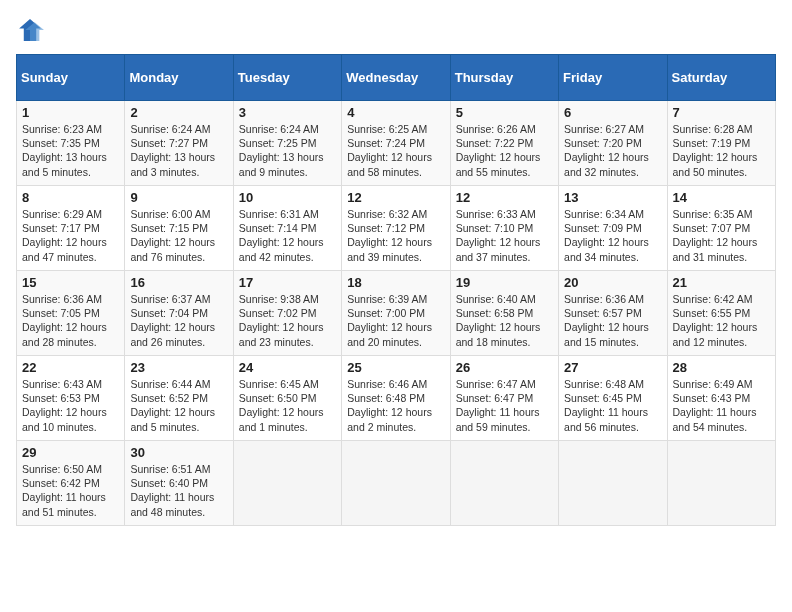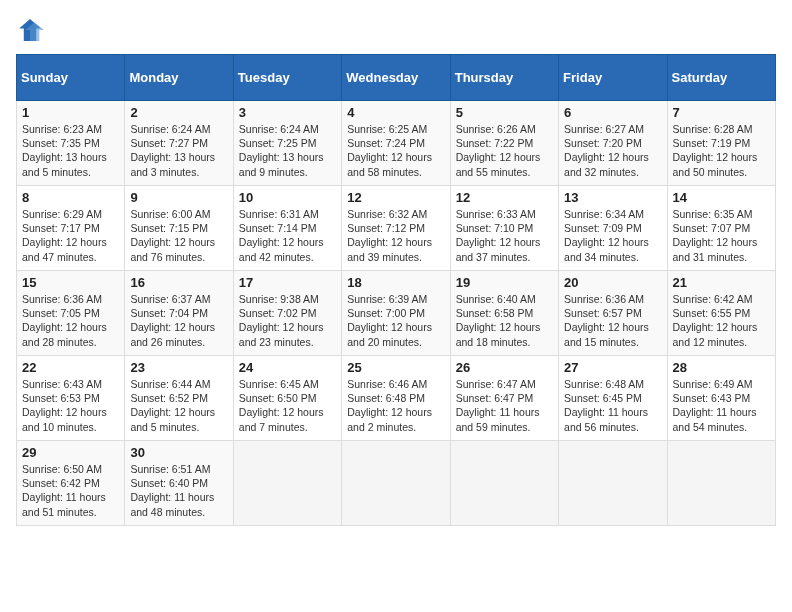--- a/index.html
+++ b/index.html
@@ -297,21 +297,21 @@
           <span class="cell-line">Sunrise: 6:44 AM</span>
           <span class="cell-line">Sunset: 6:52 PM</span>
           <span class="cell-line">Daylight: 12 hours</span>
           <span class="cell-line">and 5 minutes.</span>
         </td>
         <td>
           <span class="day-num">24</span>
           <span class="cell-line">Sunrise: 6:45 AM</span>
           <span class="cell-line">Sunset: 6:50 PM</span>
           <span class="cell-line">Daylight: 12 hours</span>
-          <span class="cell-line">and 7 minutes.</span>
+          <span class="cell-line">and 1 minutes.</span>
         </td>
         <td>
           <span class="day-num">25</span>
           <span class="cell-line">Sunrise: 6:46 AM</span>
           <span class="cell-line">Sunset: 6:48 PM</span>
           <span class="cell-line">Daylight: 12 hours</span>
           <span class="cell-line">and 2 minutes.</span>
         </td>
         <td>
           <span class="day-num">26</span>

